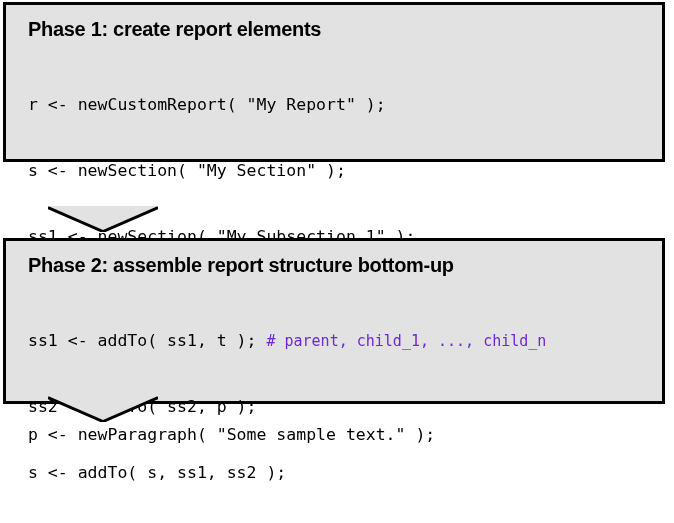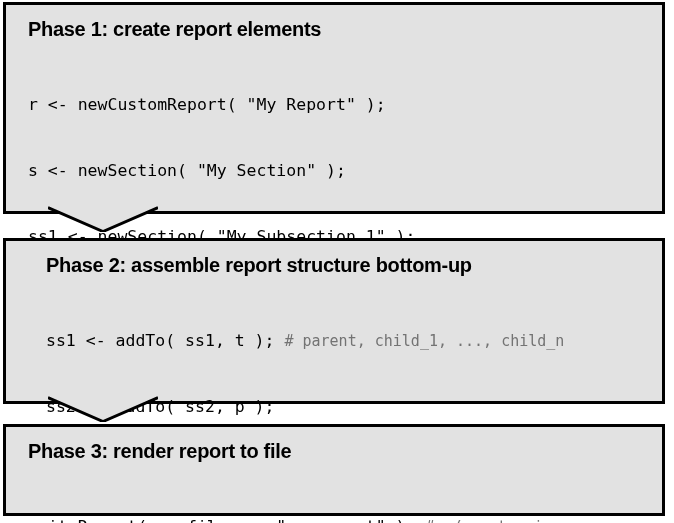--- a/index.html
+++ b/index.html
@@ -24,22 +24,22 @@
 
   .phase-box {
     position: absolute;
     box-sizing: border-box;
     background: #e2e2e2;
     border: 3px solid #000000;
     left: 3px;
     width: 662px;
   }
 
-  #phase-box-1 { top: 2px;   height: 212px; }
-  #phase-box-2 { top: 238px; height: 166px; padding-left: 18px; }
+  #phase-box-1 { top: 2px;   height: 160px; }
+  #phase-box-2 { top: 238px; height: 166px; }
   #phase-box-3 { top: 424px; height: 92px;  }
 
   .phase-title {
     font-family: "Liberation Sans", sans-serif;
     font-weight: bold;
     font-size: 20px;
     letter-spacing: -0.3px;
     color: #000000;
     margin: 13px 0 0 22px;
     white-space: nowrap;
@@ -53,21 +53,21 @@
     color: #000000;
     white-space: pre;
   }
 
   .code-line { white-space: pre; }
 
   .fn-italic {
   }
 
   .comment {
-    color: #737373;
+    color: #6d28d9;
     font-size: 15px;
   }
 
   
   .arrow-connector {
     position: absolute;
     left: 48px;
     width: 110px;
     height: 26px;
     pointer-events: none;
@@ -111,20 +111,14 @@
     </div>
   </div>
 
   <div class="arrow-connector" id="arrow-2-3">
     <svg width="110" height="26" viewBox="0 0 110 26" xmlns="http://www.w3.org/2000/svg">
       <polygon points="0,0 110,0 59,25 51,25" fill="#e2e2e2" stroke="none"></polygon>
       <path d="M 0,1.5 L 55,25.5 L 110,1.5" fill="none" stroke="#000000" stroke-width="3" stroke-linejoin="miter"></path>
     </svg>
   </div>
 
-  <div class="phase-box" id="phase-box-3">
-    <div class="phase-title">Phase 3: render report to file</div>
-    <div class="code-block">
-      <div class="code-line"><span>writeReport( r, filename="my_report" );</span> <span class="comment"># w/o extension</span></div>
-    </div>
-  </div>
 
 </div>
 
 </body></html>

